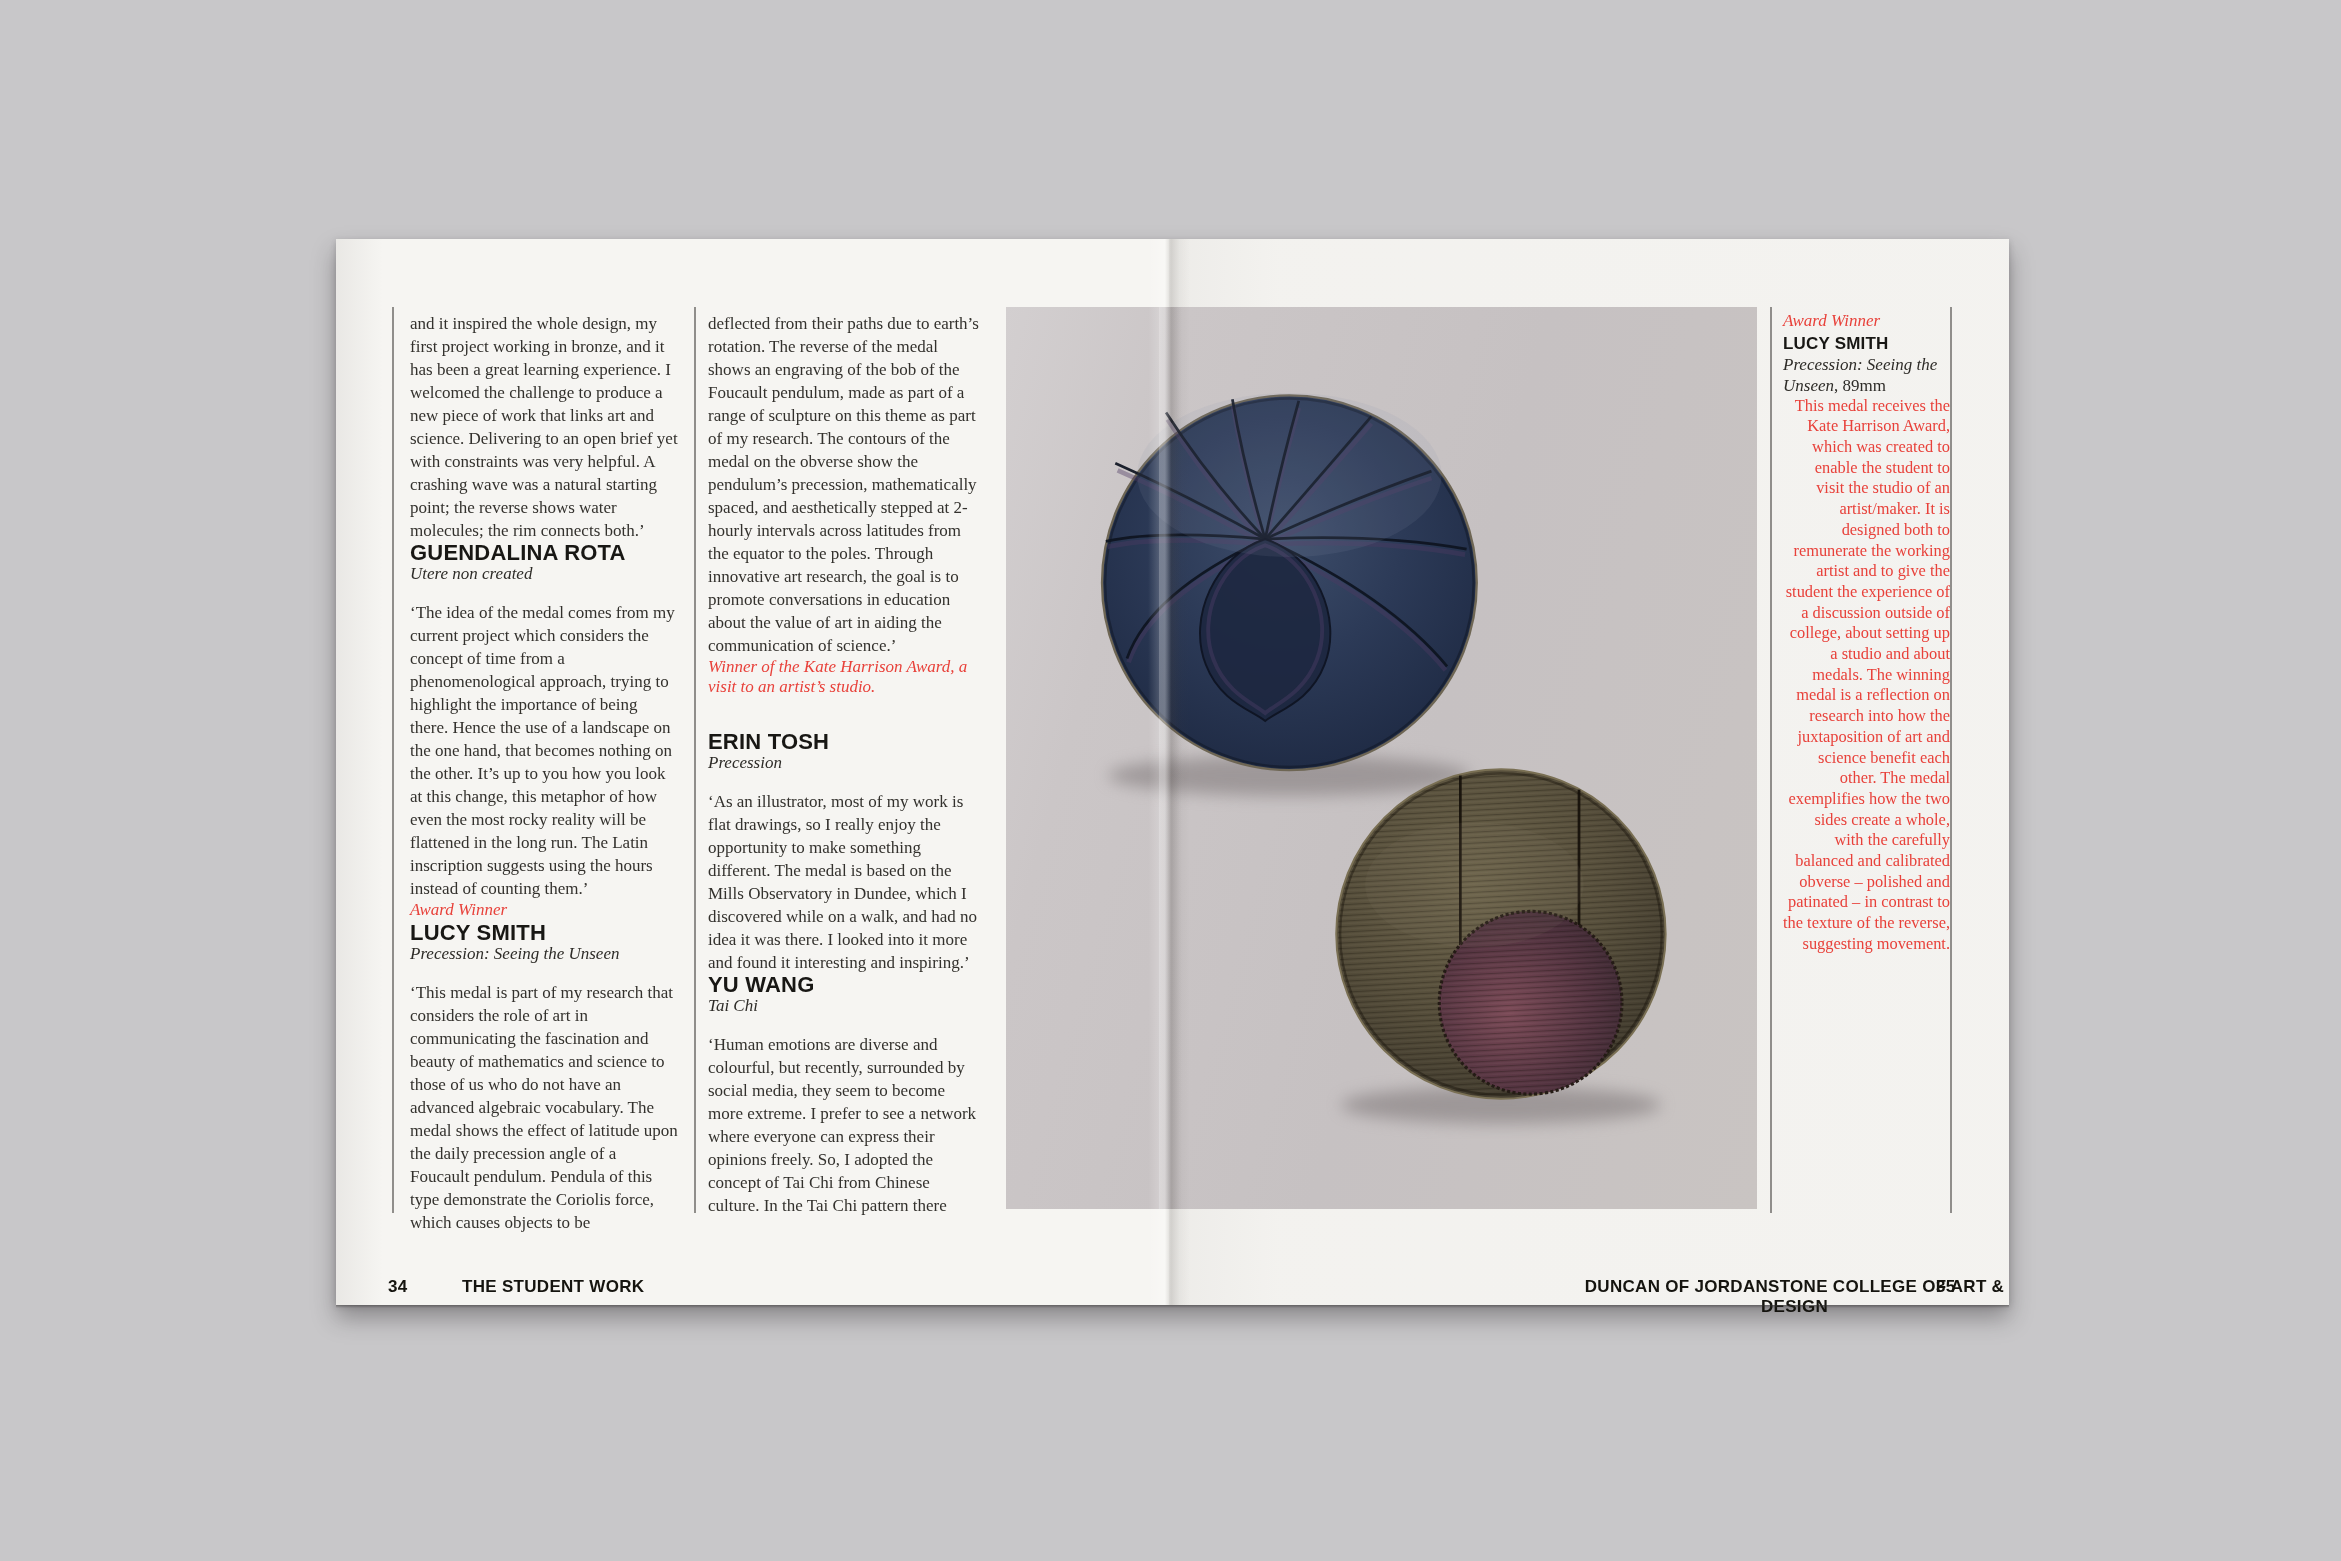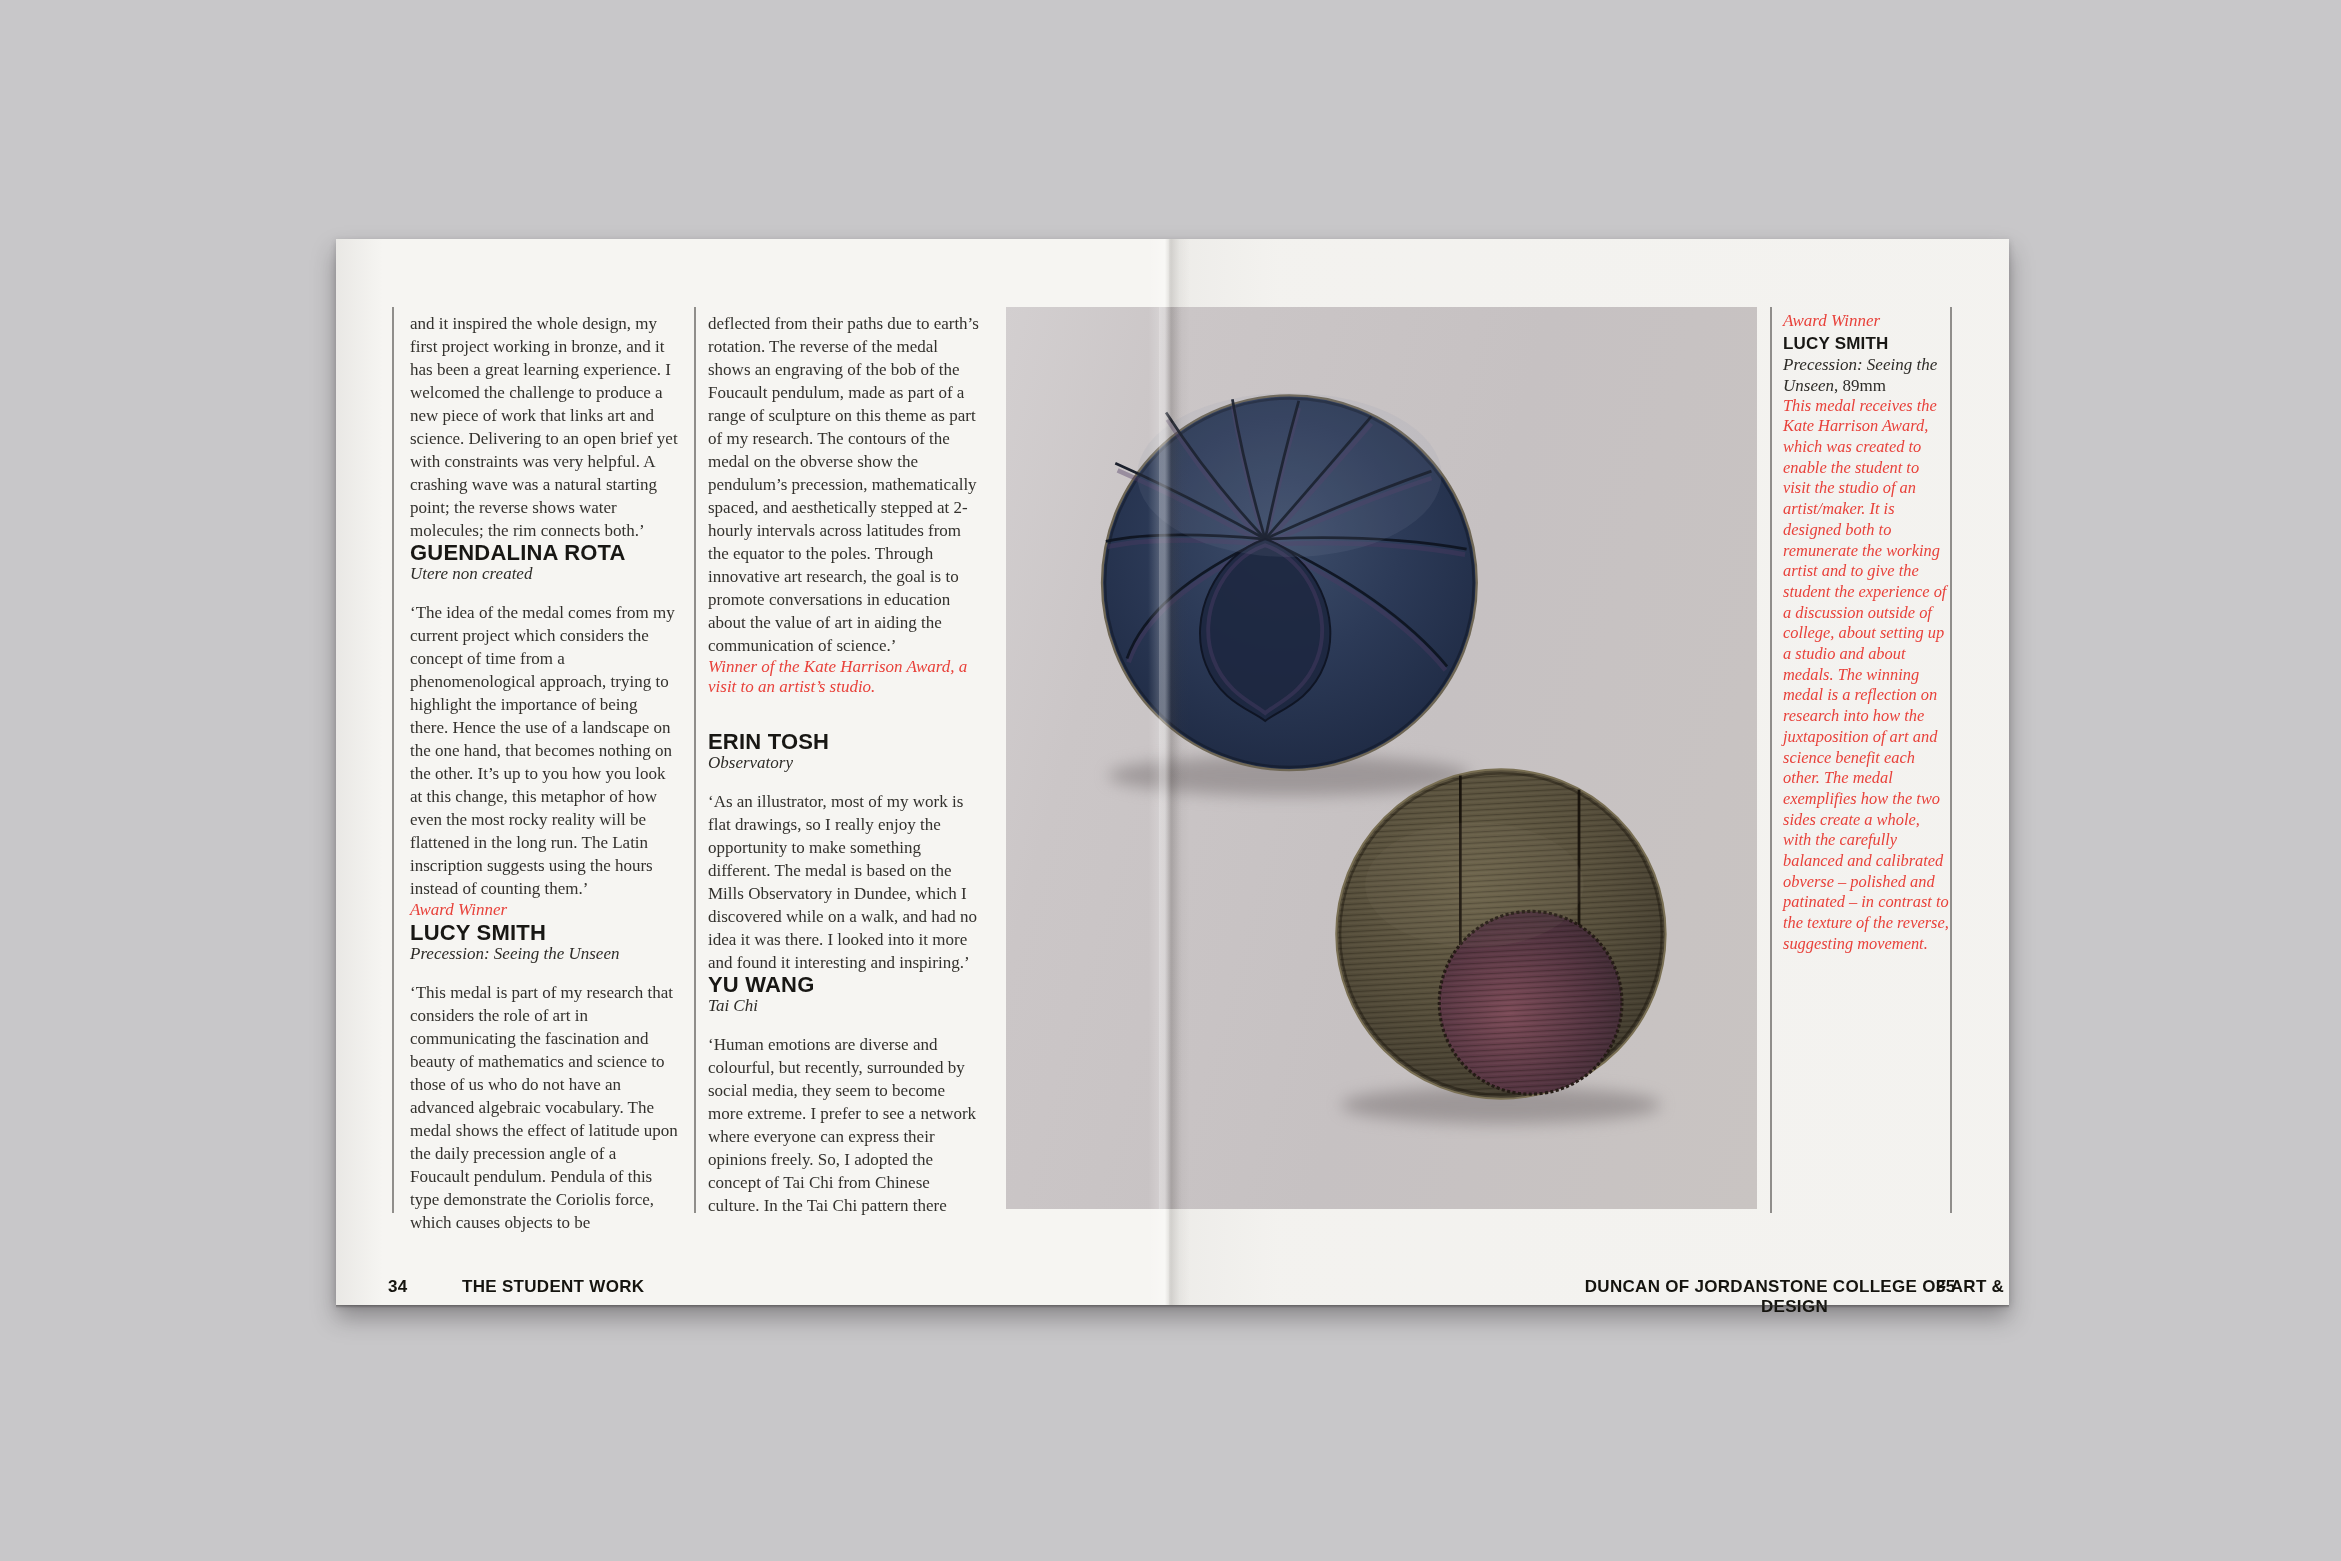--- a/index.html
+++ b/index.html
@@ -30,21 +30,21 @@
   .sidebar{left:1447px;top:72px;width:167px;}
 
   .col p{margin:0;}
   .b-body{font-size:17px;line-height:23px;color:var(--text-black);margin-top:19px;}
   .b-heading{font-family:"Liberation Sans",sans-serif;font-weight:700;font-size:22px;
              line-height:21px;letter-spacing:0.2px;color:var(--heading-black);margin-top:25px;}
   .b-subtitle{font-style:italic;font-size:17px;line-height:21px;color:#2e2c28;margin-top:2.3px;}
   .b-subtitle .rm{font-style:normal;}
   .b-award{font-style:italic;font-size:17px;line-height:20px;color:var(--accent-red);margin-top:39px;}
   .b-redcredit{font-style:italic;font-size:17px;line-height:20px;color:var(--accent-red);margin-top:0;}
-  .b-redpara{font-style:italic;font-size:16.4px;line-height:20.7px;color:var(--accent-red);margin-top:1.6px;}
+  .b-redpara{font-size:16.4px;line-height:20.7px;color:var(--accent-red);margin-top:1.6px;text-align:right;}
   .col > p:first-child{margin-top:0;}
   .b-subtitle + .b-body{margin-top:17px;}
   .b-award + .b-heading{margin-top:1.6px;}
   .b-redcredit + .b-heading{margin-top:34px;}
   .sidebar .b-heading{font-size:17px;}
 
   .photo{position:absolute;left:670px;top:68px;width:751px;height:902px;
          background:linear-gradient(105deg,#d3cfd0 0%,#cbc6c7 18%,#c6c1c2 55%,#c9c4c2 100%);}
   .photo-fold{position:absolute;left:153px;top:0;bottom:0;width:23.4px;pointer-events:none;
          background:linear-gradient(90deg,rgba(255,255,255,.22),rgba(60,55,55,.10) 55%,rgba(0,0,0,0));}
@@ -77,21 +77,21 @@
         <p class="b-body">‘The idea of the medal comes from my current project which considers the concept of time from a phenomenological approach, trying to highlight the importance of being there. Hence the use of a landscape on the one hand, that becomes nothing on the other. It’s up to you how you look at this change, this metaphor of how even the most rocky reality will be flattened in the long run. The Latin inscription suggests using the hours instead of counting them.’</p>
         <p class="b-award">Award Winner</p>
         <p class="b-heading">LUCY SMITH</p>
         <p class="b-subtitle">Precession: Seeing the Unseen</p>
         <p class="b-body">‘This medal is part of my research that considers the role of art in communicating the fascination and beauty of mathematics and science to those of us who do not have an advanced algebraic vocabulary. The medal shows the effect of latitude upon the daily precession angle of a Foucault pendulum. Pendula of this type demonstrate the Coriolis force, which causes objects to be</p>
       </div>
     <div class="col col2">
         <p class="b-body">deflected from their paths due to earth’s rotation. The reverse of the medal shows an engraving of the bob of the Foucault pendulum, made as part of a range of sculpture on this theme as part of my research. The contours of the medal on the obverse show the pendulum’s precession, mathematically spaced, and aesthetically stepped at 2-hourly intervals across latitudes from the equator to the poles. Through innovative art research, the goal is to promote conversations in education about the value of art in aiding the communication of science.’</p>
         <p class="b-redcredit">Winner of the Kate Harrison Award, a visit to an artist’s studio.</p>
         <p class="b-heading">ERIN TOSH</p>
-        <p class="b-subtitle">Observatory</p>
+        <p class="b-subtitle">Precession</p>
         <p class="b-body">‘As an illustrator, most of my work is flat drawings, so I really enjoy the opportunity to make something different. The medal is based on the Mills Observatory in Dundee, which I discovered while on a walk, and had no idea it was there. I looked into it more and found it interesting and inspiring.’</p>
         <p class="b-heading">YU WANG</p>
         <p class="b-subtitle">Tai Chi</p>
         <p class="b-body">‘Human emotions are diverse and colourful, but recently, surrounded by social media, they seem to become more extreme. I prefer to see a network where everyone can express their opinions freely. So, I adopted the concept of Tai Chi from Chinese culture. In the Tai Chi pattern there</p>
       </div>
 
     <div class="photo">
       <svg width="751" height="902" viewBox="0 0 962 1155">
         <defs>
           <radialGradient id="gradBlue" cx="48%" cy="38%" r="72%">

